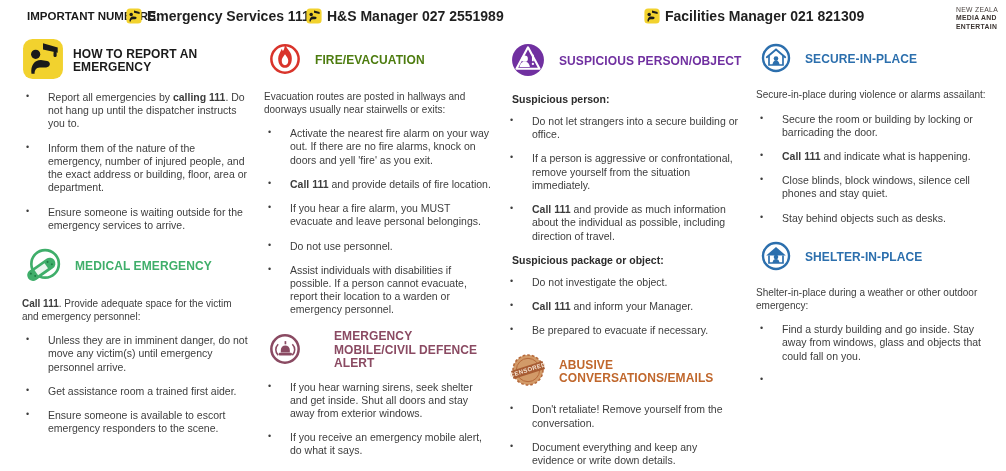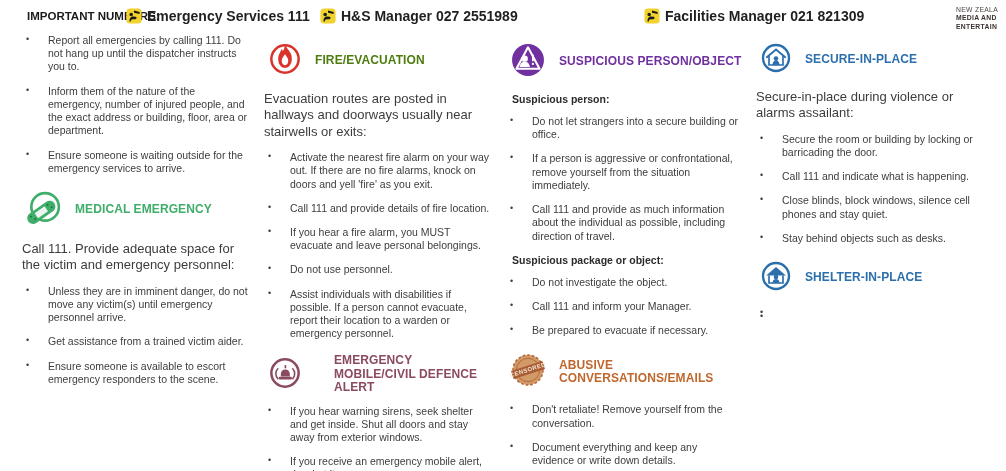--- a/index.html
+++ b/index.html
@@ -5,46 +5,46 @@
   * { margin:0; padding:0; box-sizing:border-box; }
   html,body { background:#fff; }
   body {
     width:1006px; height:471px; overflow:hidden; position:relative;
     font-family:"Liberation Sans", sans-serif; color:#3d3d3d;
   }
   
   .header { position:absolute; top:6px; left:0; width:1006px; height:26px; }
   .hdr-title { position:absolute; left:27px; top:4px; font-size:11.5px; font-weight:700; color:#1a1a1a; }
   .contact { position:absolute; top:2px; display:flex; align-items:center; gap:5px; }
-  .contact-1 { left:126px; } .contact-2 { left:320px;align-items:center; } .contact-3 { left:644px; }
+  .contact-1 { left:126px; } .contact-2 { left:306px;align-items:center; } .contact-3 { left:644px; }
   .contact .lbl { font-size:14px; font-weight:700; color:#1f1f1f; }
   .mini-ic { width:16px; height:16px; display:inline-block; }
   .logo { position:absolute; left:956px; top:0; width:60px; line-height:1.25; color:#3a3330; white-space:nowrap; }
   .logo div { font-size:6.8px; letter-spacing:.3px; }
   .logo .lg1 { font-weight:400; color:#4a4340; }
   .logo .lg2, .logo .lg3 { font-weight:700; }
   
   .cols {
     position:absolute; top:34px; left:22px; width:972px;
     display:grid; grid-template-columns:234px 234px 242px 238px; column-gap:8px;
   }
   .col { padding-right:6px; }
   
   .sec-head { display:flex; align-items:center; gap:9px; margin:4px 0 7px 0; }
   .icon { flex:0 0 auto; display:inline-block; }
   .sec-title { font-size:12px; font-weight:700; line-height:1.12; letter-spacing:.1px; }
   .w150 { max-width:150px; } .w175 { max-width:175px; }
   .c-black { color:#1a1a1a; } .c-red { color:#4d7c0f; } .c-green { color:#3fae6a; }
   .c-purple { color:#7030a0; } .c-maroon { color:#8a4a62;margin-left:19px; } .c-orange { color:#c0672c; }
   .c-blue { color:#2c6fad;text-align:right; }
-  .intro { font-size:13px; line-height:1.26; margin:2px 0 11px 0; }
+  .intro { font-size:10px; line-height:1.26; margin:2px 0 11px 0; }
   .subhead { font-size:10.5px; font-weight:700; color:#2b2b2b; margin:2px 0 10px 0;padding-left:6px; }
   .bullet { position:relative; padding-left:26px; margin-bottom:11px; font-size:10.5px; line-height:1.26; }
   .bullet .dot { position:absolute; left:4px; top:0; font-size:9px; color:#3d3d3d; }
-  .bold { font-weight:400; }
+  .bold { font-weight:700; }
   a.link { color:#2e75b6; text-decoration:underline; cursor:pointer; }
   .sec { margin-bottom:2px; }
 </style>
 </head>
 <body>
 
 <div class="header">
   <span class="hdr-title">IMPORTANT NUMBERS:</span>
 
   <span class="contact contact-1">
@@ -87,20 +87,32 @@
     <div class="lg1">NEW ZEALA</div>
     <div class="lg2">MEDIA AND</div>
     <div class="lg3">ENTERTAIN</div>
   </div>
 </div>
 
 <div class="cols">
 
   <div class="col">
     <div class="sec">
+      <div class="sec-head">
+        <span class="icon">
+          <svg viewBox="0 0 40 40" width="42" height="42">
+              <rect x="1" y="1" width="38" height="38" rx="9" fill="#f2d22e"></rect>
+              <path d="M20 5 L34 9 L34 14 L20 11 Z" fill="#1a1a1a"></path>
+              <rect x="30" y="13" width="3" height="5" rx="1" fill="#1a1a1a"></rect>
+              <circle cx="13" cy="15.5" r="4.4" fill="#1a1a1a"></circle>
+              <path d="M9 34 C8 26,12 21,18 21 L24 22 C28 23,27 28,23 28 L17 28 C13 28,12 31,12 34 Z" fill="#1a1a1a"></path>
+            </svg>
+        </span>
+        <h2 class="sec-title c-black w150">HOW TO REPORT AN EMERGENCY</h2>
+      </div>
       <div class="bullet"><span class="dot">•</span><span><span>Report all emergencies by </span><span class="bold">calling 111</span><span>. Do not hang up until the dispatcher instructs you to.</span></span></div>
       <div class="bullet"><span class="dot">•</span><span><span>Inform them of the nature of the emergency, number of injured people, and the exact address or building, floor, area or department.</span></span></div>
       <div class="bullet"><span class="dot">•</span><span><span>Ensure someone is waiting outside for the emergency services to arrive.</span></span></div>
     </div>
 
     <div class="sec">
       <div class="sec-head">
         <span class="icon">
           <svg viewBox="0 0 40 40" width="44" height="44">
               <circle cx="21" cy="19" r="12.5" fill="none" stroke="#3fae6a" stroke-width="2.4"></circle>
@@ -111,21 +123,21 @@
                 <circle cx="9.5" cy="26" r=".9" fill="#1d7a44"></circle>
                 <circle cx="26" cy="22" r=".9" fill="#1d7a44"></circle>
                 <circle cx="28" cy="26" r=".9" fill="#1d7a44"></circle>
               </g>
             </svg>
         </span>
         <h2 class="sec-title c-green">MEDICAL EMERGENCY</h2>
       </div>
       <p class="intro"><span class="bold">Call 111</span><span>. Provide adequate space for the victim and emergency personnel:</span></p>
       <div class="bullet"><span class="dot">•</span><span><span>Unless they are in imminent danger, do not move any victim(s) until emergency personnel arrive.</span></span></div>
-      <div class="bullet"><span class="dot">•</span><span><span>Get assistance from a trained victim aider.</span></span></div>
+      <div class="bullet"><span class="dot">•</span><span><span>Get assistance room a trained first aider.</span></span></div>
       <div class="bullet"><span class="dot">•</span><span><span>Ensure someone is available to escort emergency responders to the scene.</span></span></div>
     </div>
   </div>
 
   <div class="col">
     <div class="sec">
       <div class="sec-head">
         <span class="icon">
           <svg viewBox="0 0 40 40" width="42" height="42">
               <circle cx="20" cy="20" r="13" fill="none" stroke="#d9342b" stroke-width="2.4"></circle>
@@ -236,18 +248,19 @@
           <svg viewBox="0 0 40 40" width="40" height="40">
               <circle cx="20" cy="20" r="13" fill="none" stroke="#2c6fad" stroke-width="2.4"></circle>
               <path d="M10.2 19.6 L20 11 L29.8 19.6 Z" fill="#2c6fad"></path>
               <path d="M13 19.6 L13 27 L27 27 L27 19.6" fill="none" stroke="#2c6fad" stroke-width="1.7"></path>
               <circle cx="20" cy="21" r="2.3" fill="#2c6fad"></circle>
               <path d="M16.4 27 C16.9 23.8,18.3 22.9,20 22.9 C21.7 22.9,23.1 23.8,23.6 27 Z" fill="#2c6fad"></path>
             </svg>
         </span>
         <h2 class="sec-title c-blue">SHELTER-IN-PLACE</h2>
       </div>
+      <p class="intro"><span>Shelter-in-place during a weather or other outdoor emergency:</span></p>
+      <div class="bullet"><span class="dot">•</span><span><span>Find a sturdy building and go inside. Stay away from windows, glass and objects that could fall on you.</span></span></div>
       <div class="bullet"><span class="dot">•</span></div>
-      <div class="bullet"><span class="dot">•</span></div>
     </div>
   </div>
 
 </div>
 
 </body></html>

